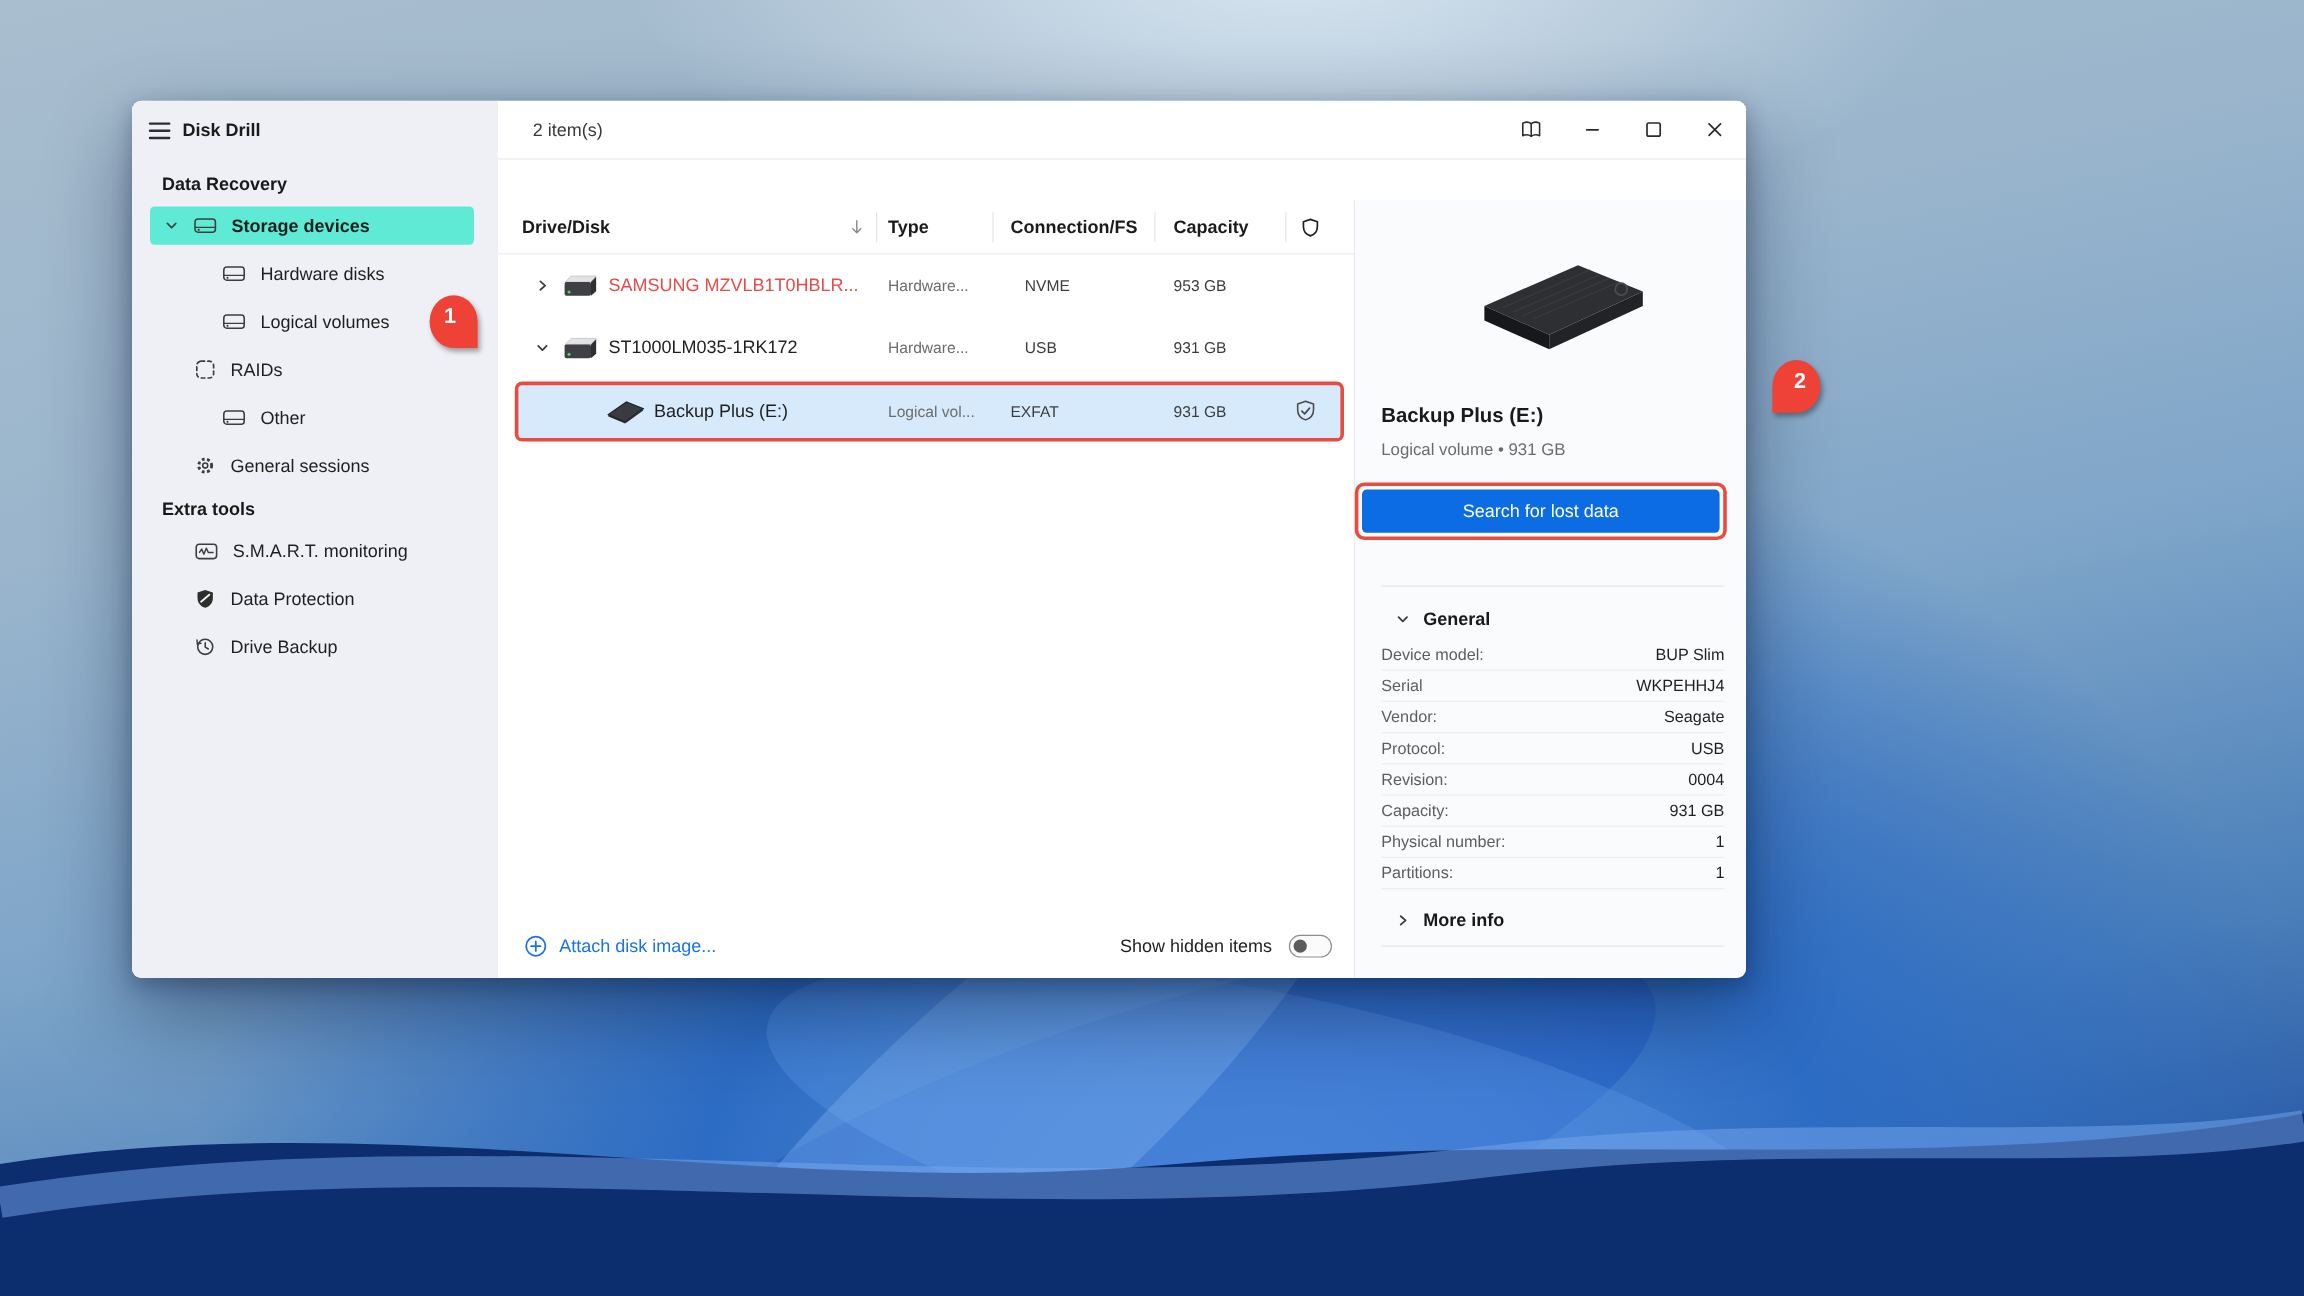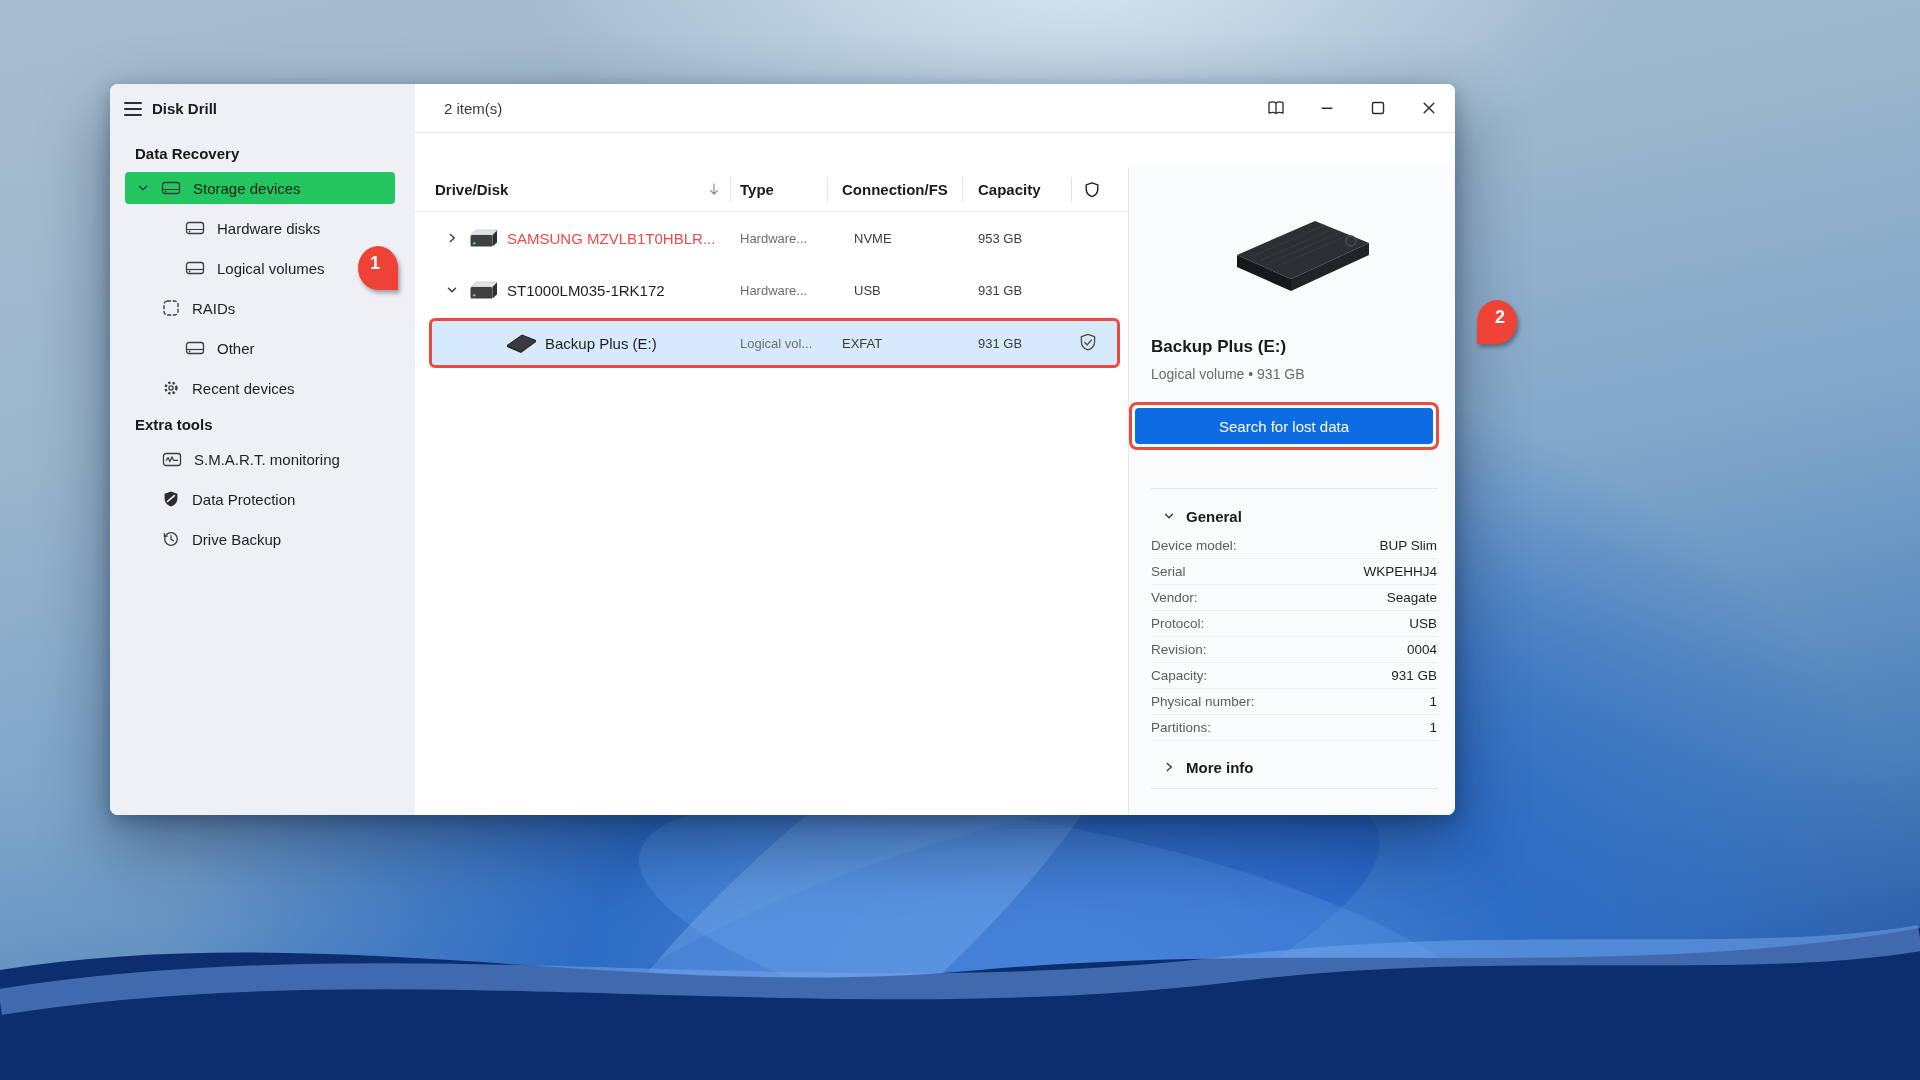--- a/index.html
+++ b/index.html
@@ -23,21 +23,21 @@
   }
 
   
   .sidebar { width:305px; background:#eef0f6; flex:0 0 auto; }
   .side-top { height:49px; display:flex; align-items:center; padding-left:14px; }
   .hamburger { width:28px; height:28px; border:none; background:transparent; display:flex; flex-direction:column; justify-content:center; gap:4px; cursor:pointer; }
   .hamburger i { display:block; width:18px; height:2px; background:#2e2e2e; border-radius:1px; }
   .app-title { font-size:15px; font-weight:700; color:#1b1b1b; }
   .side-heading { margin:12px 0 10px 25px; font-size:15px; font-weight:700; color:#191919; }
   .nav-item { height:32px; margin:0 20px 8px 15px; border-radius:4px; display:flex; align-items:center; font-size:15px; color:#1f1f1f; cursor:pointer; }
-  .nav-item.sel { background:#22c55e; }
+  .nav-item.sel { background:#5eead4;font-weight:bold; }
   .nav-item .chev { margin-left:12px; flex:0 0 auto; }
   .nav-item .ni  { flex:0 0 auto; }
   .pl-top { padding-left:37px; }  
   .pl-sub { padding-left:60px; }  
   .nav-item .ni + .nl, .nav-item .chev + .ni { margin-left:12px; }
   .nl { margin-left:12px; white-space:nowrap; }
 
   
   .main-col { flex:1; display:flex; flex-direction:column; min-width:0;gap:34px; }
   .titlebar { height:49px; display:flex; align-items:center; border-bottom:1px solid #e9e9eb; background:#fff; }
@@ -181,21 +181,21 @@
           <circle cx="4.6" cy="11.5" r="0.9" fill="#3d3d3d"></circle>
         </svg>
       <span class="nl">Other</span>
     </div>
 
     <div class="nav-item pl-top">
       <svg class="ni" width="18" height="18" viewBox="0 0 18 18">
           <circle cx="9" cy="9" r="5.4" fill="none" stroke="#3d3d3d" stroke-width="2.4" stroke-dasharray="2.3 2.1"></circle>
           <circle cx="9" cy="9" r="2.1" fill="none" stroke="#3d3d3d" stroke-width="1.3"></circle>
         </svg>
-      <span class="nl">Recent devices</span>
+      <span class="nl">General sessions</span>
     </div>
 
     <div class="side-heading">Extra tools</div>
 
     <div class="nav-item pl-top">
       <svg class="ni" width="20" height="17" viewBox="0 0 20 17">
           <rect x="1.5" y="2.5" width="17" height="12" rx="2.5" fill="none" stroke="#3d3d3d" stroke-width="1.3"></rect>
           <path d="M4 9.6 L6.1 6.6 L7.9 10.8 L9.9 5.8 L11.6 9.4 L16 9.4" fill="none" stroke="#3d3d3d" stroke-width="1.2" stroke-linejoin="round"></path>
         </svg>
       <span class="nl">S.M.A.R.T. monitoring</span>
@@ -308,20 +308,35 @@
           <span class="cell c-name">Backup Plus (E:)</span>
           <span class="cell c-type">Logical vol...</span>
           <span class="cell c-conn">EXFAT</span>
           <span class="cell c-cap">931 GB</span>
           <svg class="c-shield" width="22" height="22" viewBox="0 0 22 22">
               <path d="M11 2.4 L17.6 4.6 V9.4 C17.6 13.8 14.8 16.7 11 17.9 C7.2 16.7 4.4 13.8 4.4 9.4 V4.6 Z" fill="none" stroke="#4a4a4a" stroke-width="1.3" stroke-linejoin="round"></path>
               <path d="M7.9 10.6 L10.2 12.9 L14.3 8.1" fill="none" stroke="#4a4a4a" stroke-width="1.4" stroke-linecap="round" stroke-linejoin="round"></path>
             </svg>
         </div>
 
+        <div class="main-footer">
+          <button class="attach-link">
+            <svg width="19" height="19" viewBox="0 0 19 19">
+                <circle cx="9.5" cy="9.5" r="8" fill="none" stroke="#1a73e8" stroke-width="1.5"></circle>
+                <path d="M9.5 5.6 V13.4 M5.6 9.5 H13.4" stroke="#1a73e8" stroke-width="1.5" stroke-linecap="round"></path>
+              </svg>
+            <span>Attach disk image...</span>
+          </button>
+          <div class="hidden-group">
+            <span class="hidden-label">Show hidden items</span>
+            <div class="toggle">
+                <div class="knob"></div>
+              </div>
+          </div>
+        </div>
       </div>
 
       <aside class="details">
         <svg class="drive-visual" width="170" height="92" viewBox="0 0 170 92">
           <polygon points="30,44 108,10 162,32 84,68" fill="#2e2f33"></polygon>
           <path d="M46 45 L118 14 M54 49 L126 18 M62 52 L134 21 M70 55 L142 24" stroke="#3a3b40" stroke-width="1"></path>
           <polygon points="30,44 84,68 84,80 30,56" fill="#17181b"></polygon>
           <polygon points="84,68 162,32 162,44 84,80" fill="#222327"></polygon>
           <circle cx="144" cy="30" r="5" fill="none" stroke="#4b4c52" stroke-width="1.5"></circle>
         </svg>

